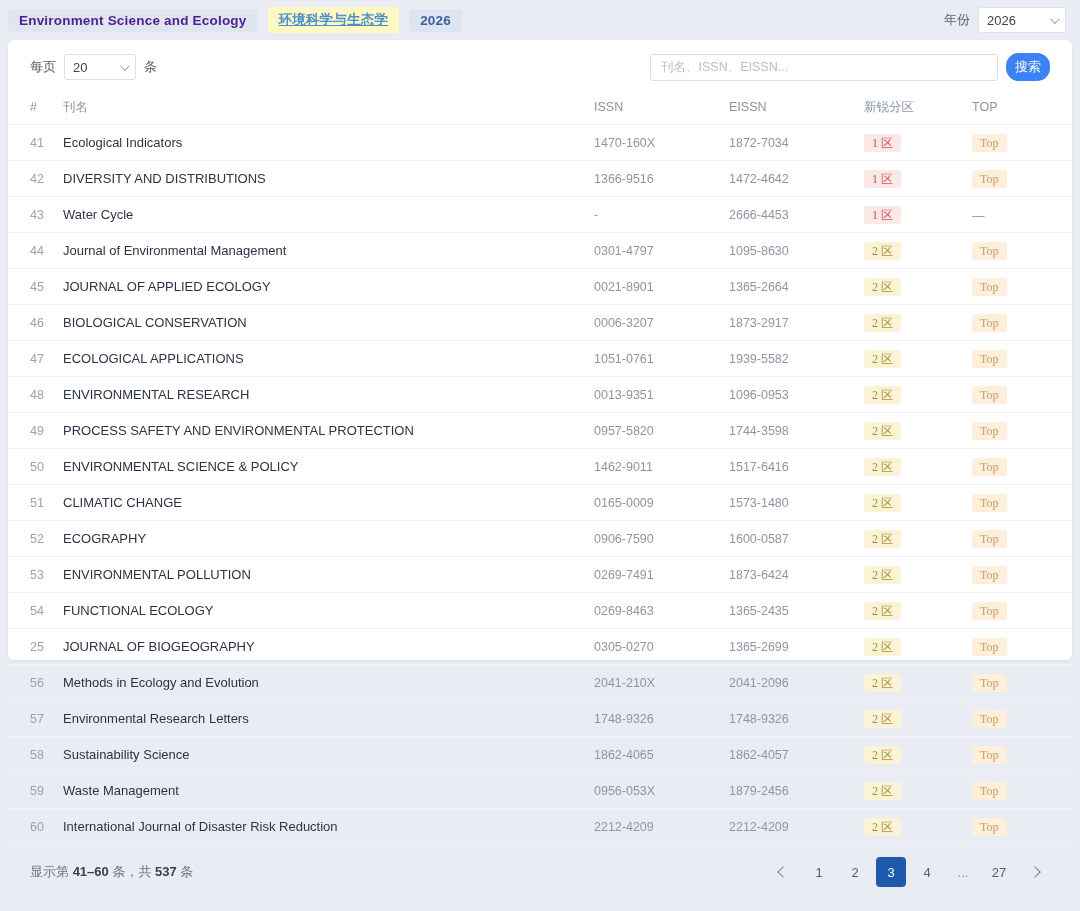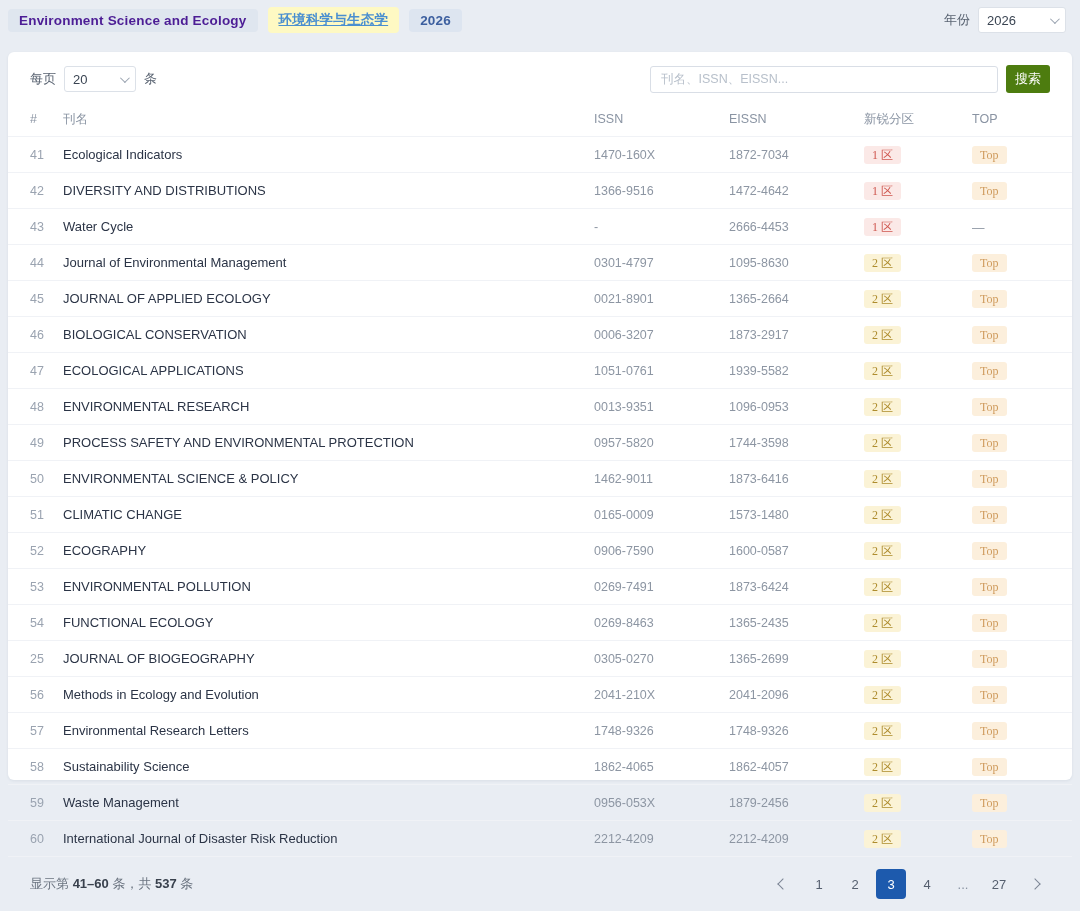--- a/index.html
+++ b/index.html
@@ -12,30 +12,30 @@
   .pill-en { background:#dfe6ef; color:#4c1d95;text-align:center; }
   .pill-zh { background:#fef9c3; color:#4a8fd0;text-decoration:underline; }
   .pill-year { background:#dde5f0; color:#3c5f9f; }
   .topbar-right { display:flex; align-items:center; gap:8px; }
   .year-label { font-size:13px; color:#5a6472; }
   .select-box { background:#fff; border:1px solid #dce1e8; border-radius:3px; height:26px; display:flex; align-items:center; justify-content:space-between; padding:0 8px; font-size:13px; color:#3a4452; cursor:pointer; }
   .select-year { width:88px; }
   .chev { width:7px; height:7px; border-right:1.5px solid #9aa3b0; border-bottom:1.5px solid #9aa3b0; transform:rotate(45deg) translateY(-2px); }
 
   
-  .card { margin:12px 8px; background:#fff; border-radius:6px; box-shadow:0 1px 3px rgba(40,60,90,.08); height:728px; display:flex; flex-direction:column; }
+  .card { margin:0 8px; background:#fff; border-radius:6px; box-shadow:0 1px 3px rgba(40,60,90,.08); height:620px; display:flex; flex-direction:column; }
 
   
   .toolbar { display:flex; align-items:center; justify-content:space-between; padding:13px 22px 9px 22px; }
   .perpage { display:flex; align-items:center; gap:8px; font-size:13px; color:#5a6472; }
   .select-perpage { width:72px; }
   .search-area { display:flex; align-items:center; gap:8px; }
   .search-input { width:348px; height:27px; border:1px solid #d9dee6; border-radius:3px; padding:0 10px; font-size:12.5px; color:#3a4452; font-family:"Liberation Sans","DejaVu Sans",sans-serif; outline:none; }
   .search-input::placeholder { color:#b8c0cb; }
-  .search-btn { height:28px; padding:0 9px; background:#4d7c0f; color:#fff; border:none; border-radius:3px; font-size:13px; cursor:pointer; font-family:"Liberation Sans","DejaVu Sans",sans-serif; }
+  .search-btn { height:28px; padding:0 9px; background:#3b82f6; color:#fff; border:none; border-radius:13px; font-size:13px; cursor:pointer; font-family:"Liberation Sans","DejaVu Sans",sans-serif; }
 
   
   .tbl { flex:1; display:flex; flex-direction:column; }
   .trow { display:flex; align-items:center; padding:0 22px; }
   .thead { height:34px; color:#8a94a3; font-size:12.5px; }
   .tbody-row { height:36px; border-top:1px solid #f0f2f6; }
   .c-idx { width:33px; flex:none; }
   .c-name { flex:1; }
   .c-issn { width:135px; flex:none; }
   .c-eissn { width:135px; flex:none; }
@@ -185,21 +185,21 @@
       <span class="c-issn issn">0957-5820</span>
       <span class="c-eissn issn">1744-3598</span>
       <span class="c-zone"><span class="badge zone-2">2 区</span></span>
       <span class="c-top"><span class="badge top-badge">Top</span></span>
     </div>
 
     <div class="trow tbody-row">
       <span class="c-idx idx">50</span>
       <span class="c-name jname">ENVIRONMENTAL SCIENCE &amp; POLICY</span>
       <span class="c-issn issn">1462-9011</span>
-      <span class="c-eissn issn">1873-6416</span>
+      <span class="c-eissn issn">1517-6416</span>
       <span class="c-zone"><span class="badge zone-2">2 区</span></span>
       <span class="c-top"><span class="badge top-badge">Top</span></span>
     </div>
 
     <div class="trow tbody-row">
       <span class="c-idx idx">51</span>
       <span class="c-name jname">CLIMATIC CHANGE</span>
       <span class="c-issn issn">0165-0009</span>
       <span class="c-eissn issn">1573-1480</span>
       <span class="c-zone"><span class="badge zone-2">2 区</span></span>

